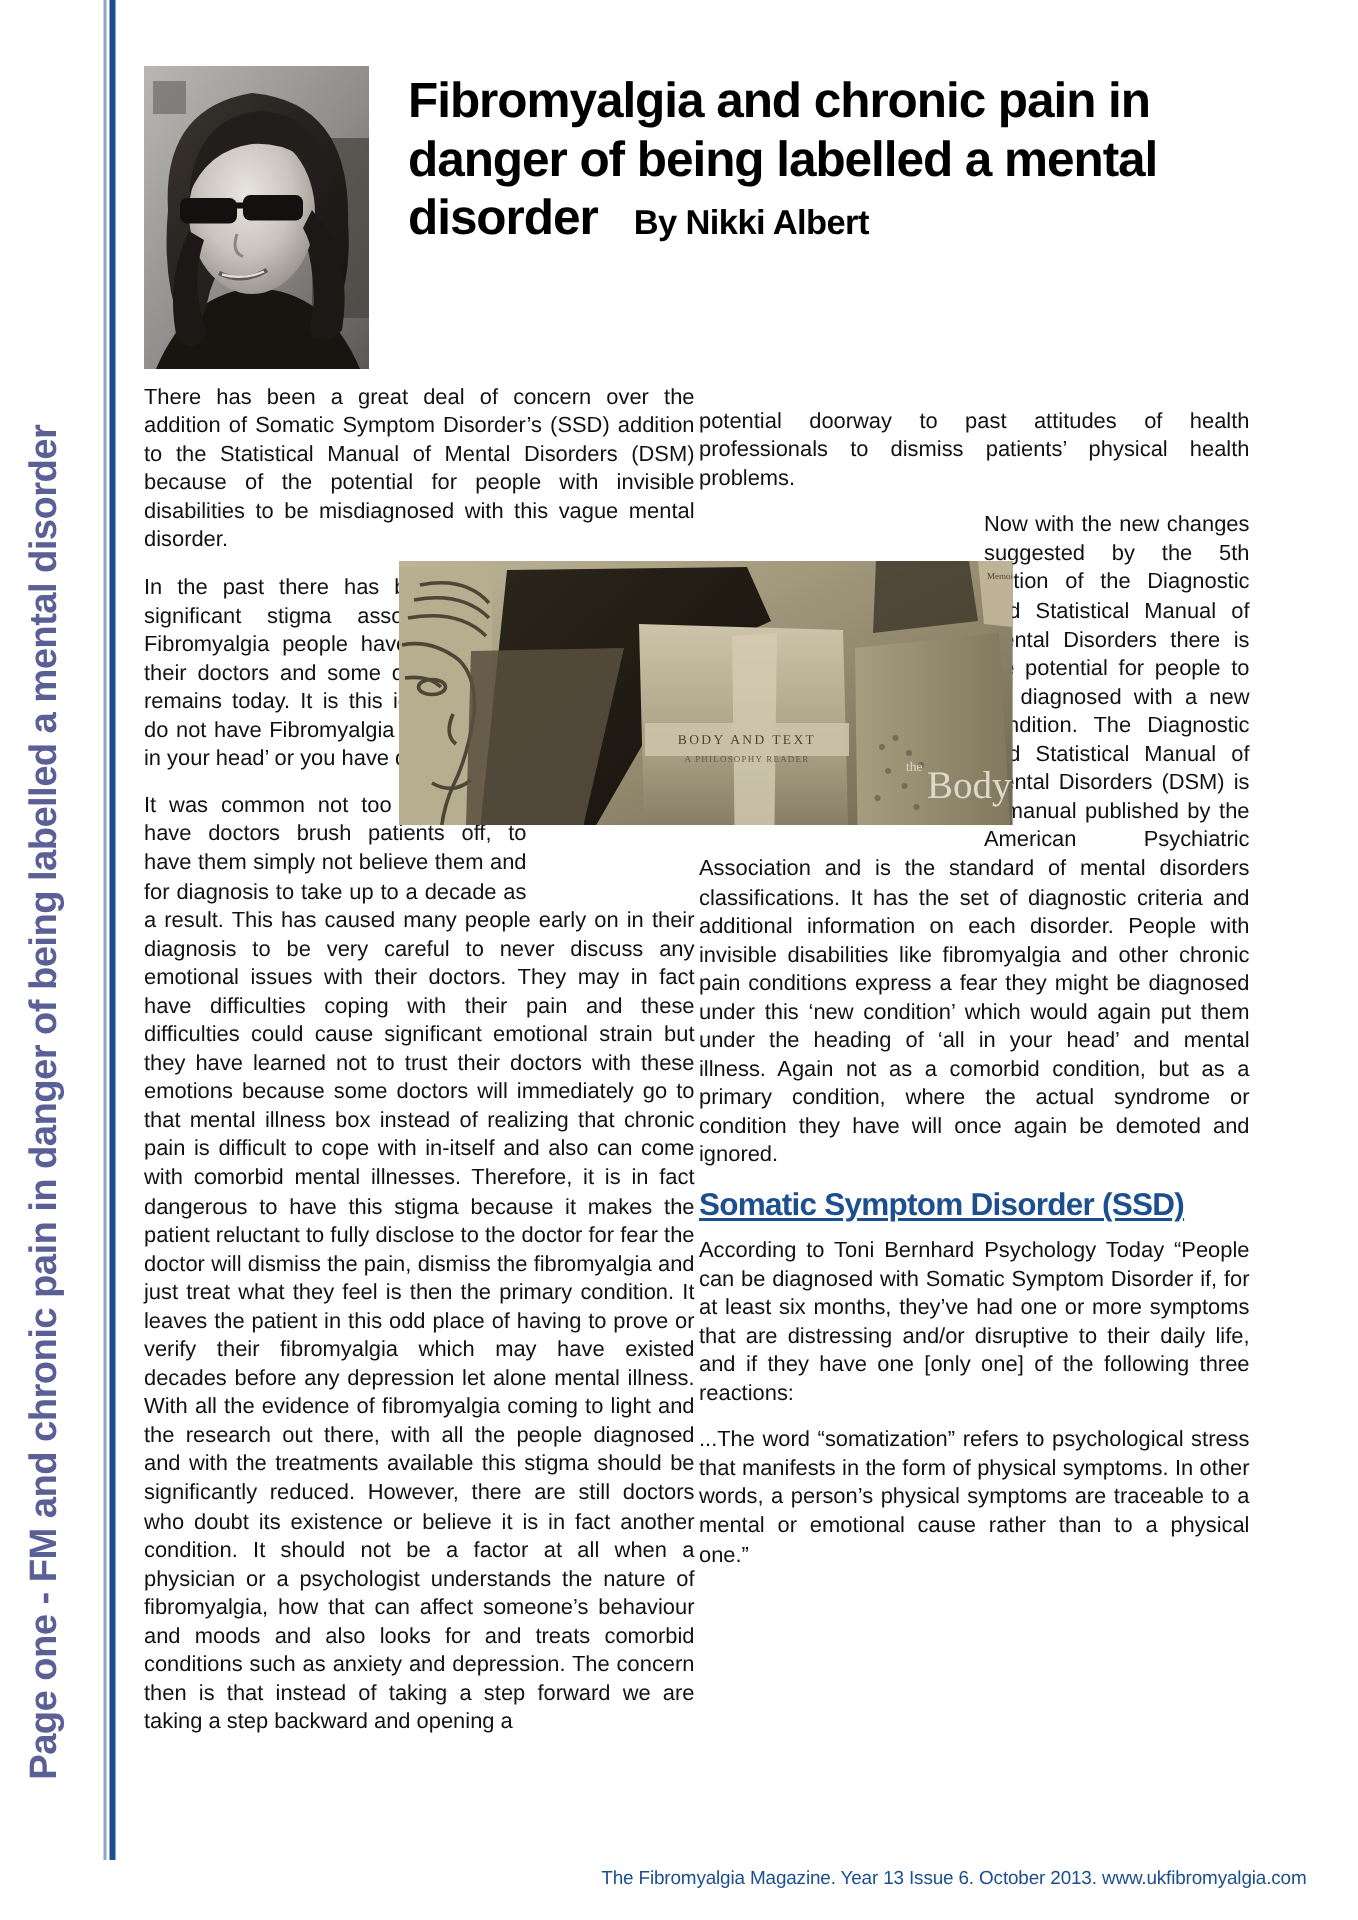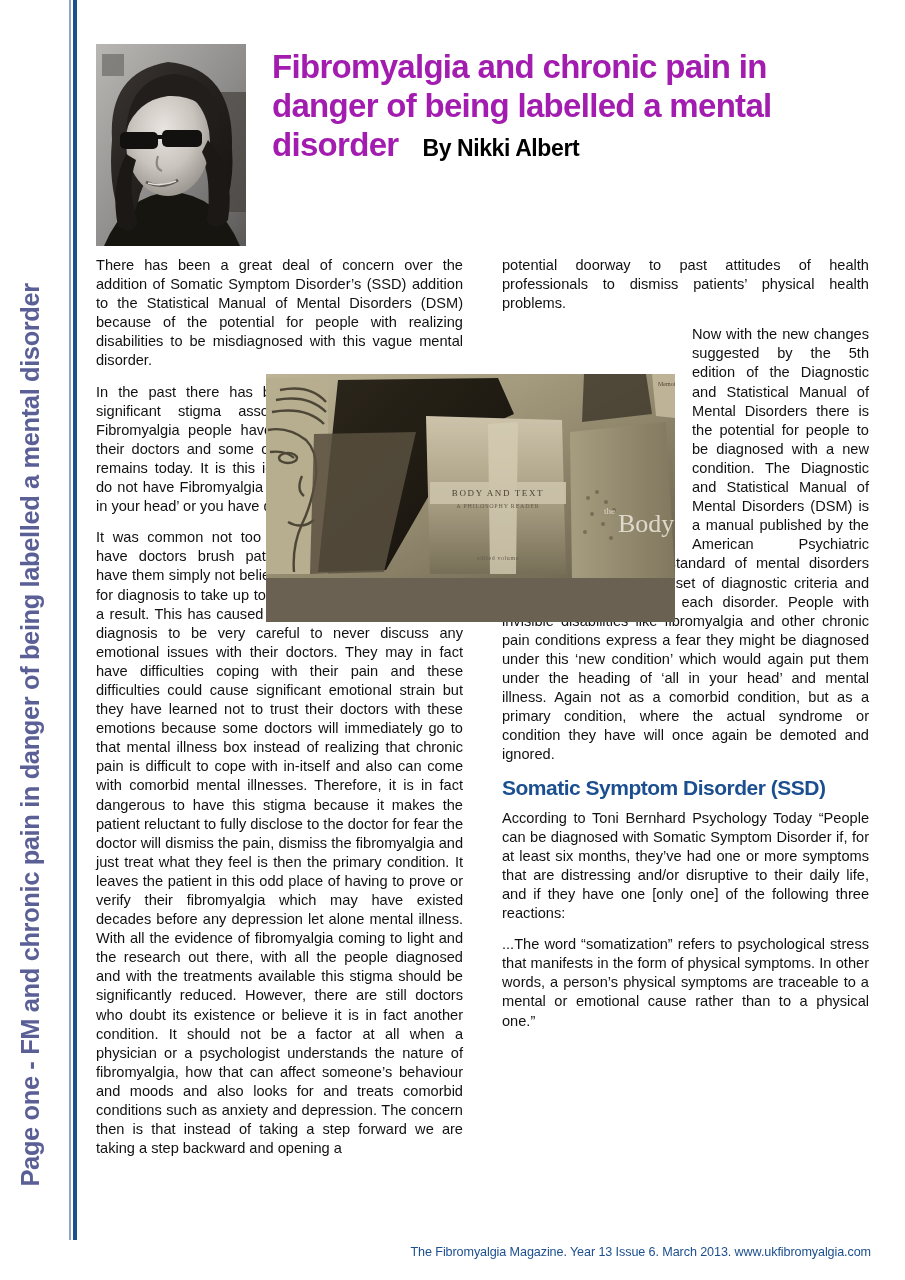--- a/index.html
+++ b/index.html
@@ -67,21 +67,21 @@
   #author-photo svg { display: block; }
   #headline-block {
     position: absolute;
     left: 176px; top: 8px;
     width: 600px;
   }
   .headline {
     font-size: 33px;
     line-height: 1.18;
     font-weight: bold;
-    color: #a21caf;
+    color: #000000;
     letter-spacing: -0.7px;
     margin: 0;
     display: inline;
   }
   .byline {
     font-size: 23px;
     font-weight: bold;
     color: #000;
     letter-spacing: -0.4px;
     margin-left: 24px;
@@ -92,35 +92,35 @@
   .col {
     position: absolute;
     top: 256px;
     width: 367px;
     font-size: 14.6px;
     line-height: 19.1px;
     text-align: justify;
     color: #111;
   }
   #col-left  { left: 96px; }
-  #col-right { left: 502px; }
+  #col-right { left: 466px; margin-top: 16px; }
 
   .col p {
     margin: 0 0 12px 0;
     text-align: justify;
     -webkit-hyphens: none; hyphens: none;
   }
   .col p.last { margin-bottom: 0; }
   .col p.flow { text-align: justify; }
 
   
   #book-photo {
     position: absolute;
     left: 266px; top: 374px;
-    width: 409px; height: 248px;
+    width: 409px; height: 176px;
     overflow: hidden;
     background: #6b6152;
     z-index: 4;
   }
   #book-photo svg { display:block; }
 
   
   .shim-right {
     float: right;
     width: 112px;
@@ -134,20 +134,21 @@
   }
 
   
   .section-head {
     font-size: 21px;
     font-weight: bold;
     color: #1c4f8f;
     letter-spacing: -0.5px;
     margin: 4px 0 8px 0;
     line-height: 1.15;
+    text-decoration: underline;
   }
 
   .criteria {
     text-align: left;
     margin: 0 0 11px 0;
   }
 
   
   #footer {
     position: absolute;
@@ -280,26 +281,26 @@
     <text x="338" y="140" font-family="'Liberation Serif', serif" font-size="9" fill="#efe8da">the</text>
 
     <path d="M318 0 L 380 0 L 386 40 L 316 48 Z" fill="#3d372a" opacity="0.8"></path>
     <path d="M386 0 L 409 0 L 409 44 L 390 42 Z" fill="#cdc2a4"></path>
     <text x="392" y="12" font-family="'Liberation Serif', serif" font-size="6" fill="#554d3d">Memoir</text>
     <rect x="0" y="0" width="409" height="204" fill="#3a3020" opacity="0.10"></rect>
   </svg>
 </div>
 
 <div id="col-left" class="col">
-  <p>There has been a great deal of concern over the addition of Somatic Symptom Disorder’s (SSD) addition to the Statistical Manual of Mental Disorders (DSM) because of the potential for people with realizing disabilities to be misdiagnosed with this vague mental disorder.</p>
+  <p>There has been a great deal of concern over the addition of Somatic Symptom Disorder’s (SSD) addition to the Statistical Manual of Mental Disorders (DSM) because of the potential for people with invisible disabilities to be misdiagnosed with this vague mental disorder.</p>
   <p class="flow"><span class="shim-right"></span><span>In the past there has been a very significant stigma associated with Fibromyalgia people have faced with their doctors and some of the stigma remains today. It is this idea that you do not have Fibromyalgia at all it is ‘all in your head’ or you have depression.</span></p>
   <p class="last">It was common not too long ago to have doctors brush patients off, to have them simply not believe them and for diagnosis to take up to a decade as a result. This has caused many people early on in their diagnosis to be very careful to never discuss any emotional issues with their doctors. They may in fact have difficulties coping with their pain and these difficulties could cause significant emotional strain but they have learned not to trust their doctors with these emotions because some doctors will immediately go to that mental illness box instead of realizing that chronic pain is difficult to cope with in-itself and also can come with comorbid mental illnesses. Therefore, it is in fact dangerous to have this stigma because it makes the patient reluctant to fully disclose to the doctor for fear the doctor will dismiss the pain, dismiss the fibromyalgia and just treat what they feel is then the primary condition. It leaves the patient in this odd place of having to prove or verify their fibromyalgia which may have existed decades before any depression let alone mental illness. With all the evidence of fibromyalgia coming to light and the research out there, with all the people diagnosed and with the treatments available this stigma should be significantly reduced. However, there are still doctors who doubt its existence or believe it is in fact another condition. It should not be a factor at all when a physician or a psychologist understands the nature of fibromyalgia, how that can affect someone’s behaviour and moods and also looks for and treats comorbid conditions such as anxiety and depression. The concern then is that instead of taking a step forward we are taking a step backward and opening a</p>
 </div>
 
 <div id="col-right" class="col">
   <p>potential doorway to past attitudes of health professionals to dismiss patients’ physical health problems.</p>
   <p><span class="shim-left"></span><span>Now with the new changes suggested by the 5th edition of the Diagnostic and Statistical Manual of Mental Disorders there is the potential for people to be diagnosed with a new condition. The Diagnostic and Statistical Manual of Mental Disorders (DSM) is a manual published by the American Psychiatric Association and is the standard of mental disorders classifications. It has the set of diagnostic criteria and additional information on each disorder. People with invisible disabilities like fibromyalgia and other chronic pain conditions express a fear they might be diagnosed under this ‘new condition’ which would again put them under the heading of ‘all in your head’ and mental illness. Again not as a comorbid condition, but as a primary condition, where the actual syndrome or condition they have will once again be demoted and ignored.</span></p>
   <h2 class="section-head">Somatic Symptom Disorder (SSD)</h2>
   <p>According to Toni Bernhard Psychology Today “People can be diagnosed with Somatic Symptom Disorder if, for at least six months, they’ve had one or more symptoms that are distressing and/or disruptive to their daily life, and if they have one [only one] of the following three reactions:</p>
   <p class="last">...The word “somatization” refers to psychological stress that manifests in the form of physical symptoms. In other words, a person’s physical symptoms are traceable to a mental or emotional cause rather than to a physical one.”</p>
 </div>
 
-<div id="footer">The Fibromyalgia Magazine. Year 13  Issue 6. March 2013. www.ukfibromyalgia.com</div>
+<div id="footer">The Fibromyalgia Magazine. Year 13  Issue 6. October 2013. www.ukfibromyalgia.com</div>
 
 </body></html>

